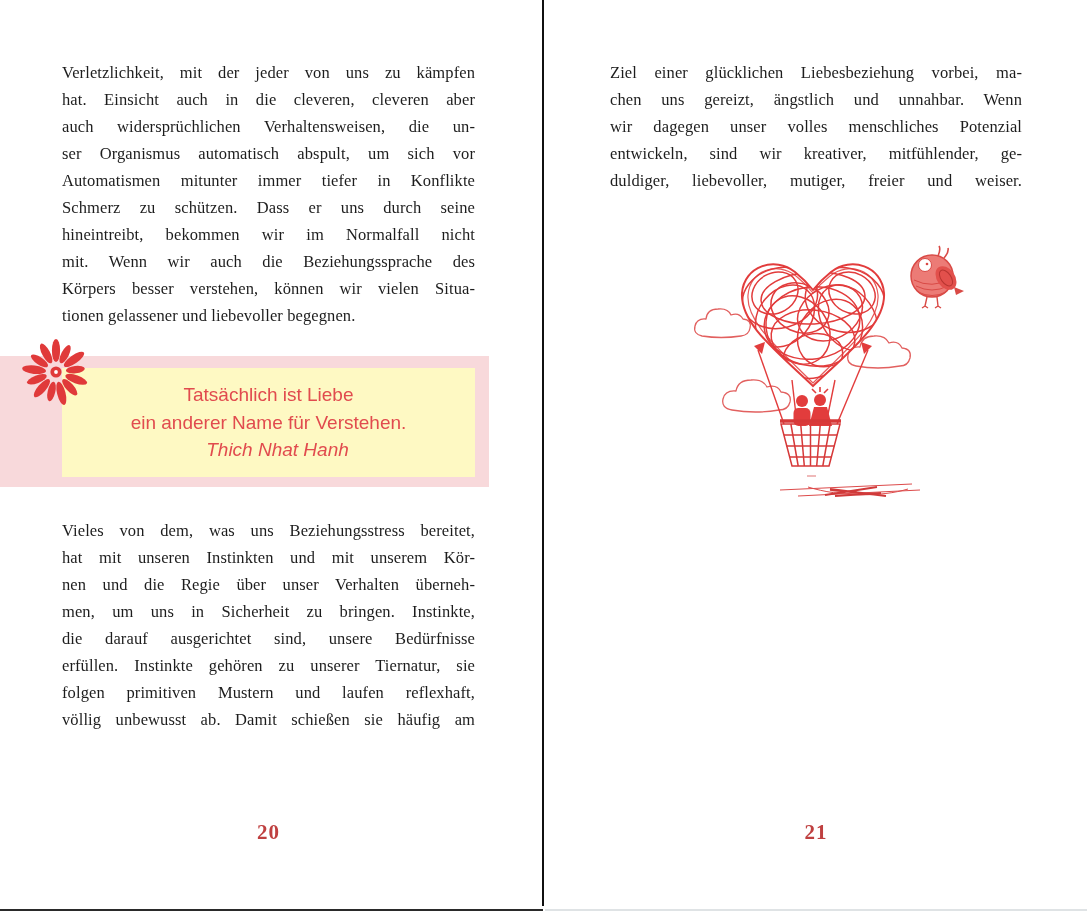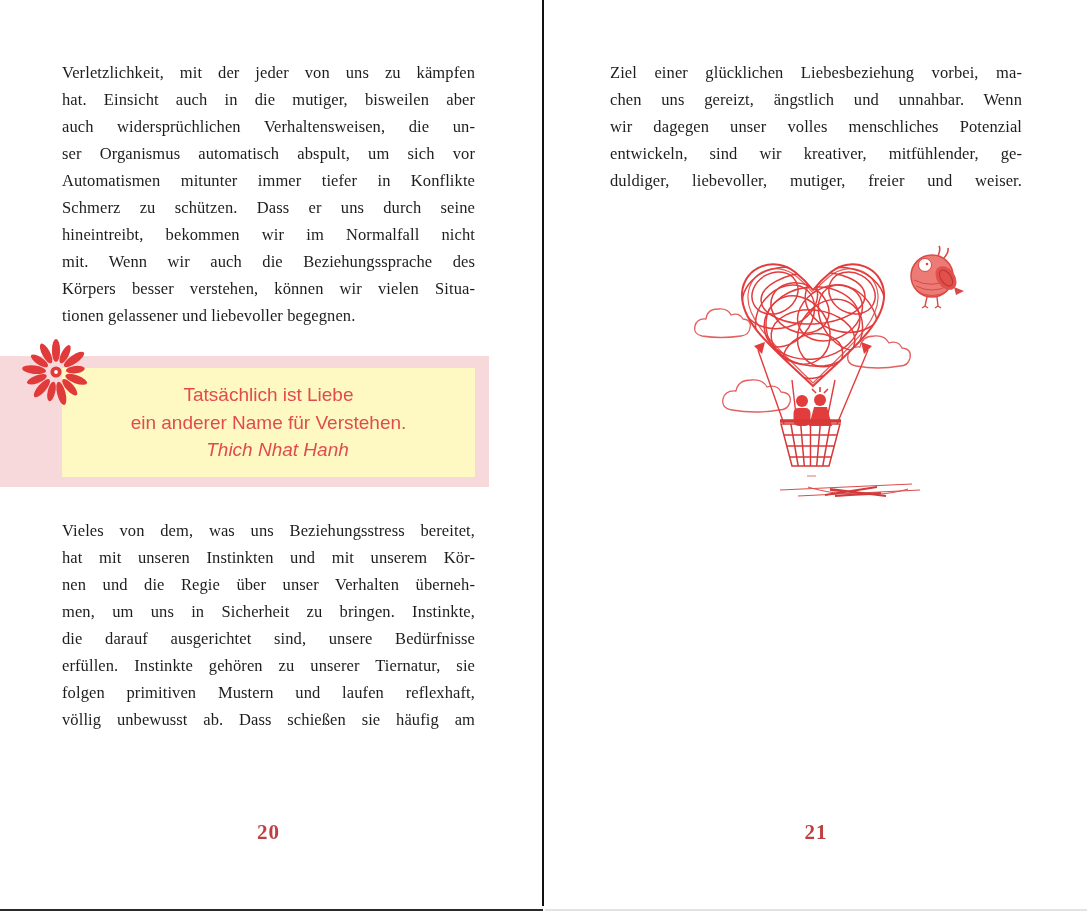--- a/index.html
+++ b/index.html
@@ -47,21 +47,21 @@
 </style>
 </head>
 <body>
 
 <div id="spread">
 
   <div class="abs" style="left:0;top:0;width:481px;height:911px;">
 
     <div class="abs textblock" style="left:62px;top:59px;">
         <div class="jline">Verletzlichkeit, mit der jeder von uns zu kämpfen</div>
-        <div class="jline">hat. Einsicht auch in die mutiger, bisweilen aber</div>
+        <div class="jline">hat. Einsicht auch in die cleveren, cleveren aber</div>
         <div class="jline">auch widersprüchlichen Verhaltensweisen, die un-</div>
         <div class="jline">ser Organismus automatisch abspult, um sich vor</div>
         <div class="jline">Automatismen mitunter immer tiefer in Konflikte</div>
         <div class="jline">Schmerz zu schützen. Dass er uns durch seine</div>
         <div class="jline">hineintreibt, bekommen wir im Normalfall nicht</div>
         <div class="jline">mit. Wenn wir auch die Beziehungssprache des</div>
         <div class="jline">Körpers besser verstehen, können wir vielen Situa-</div>
         <div class="jline jline-end">tionen gelassener und liebevoller begegnen.</div>
       </div>
 
@@ -94,21 +94,21 @@
     </svg>
 
     <div class="abs textblock" style="left:62px;top:517px;">
         <div class="jline">Vieles von dem, was uns Beziehungsstress bereitet,</div>
         <div class="jline">hat mit unseren Instinkten und mit unserem Kör-</div>
         <div class="jline">nen und die Regie über unser Verhalten überneh-</div>
         <div class="jline">men, um uns in Sicherheit zu bringen. Instinkte,</div>
         <div class="jline">die darauf ausgerichtet sind, unsere Bedürfnisse</div>
         <div class="jline">erfüllen. Instinkte gehören zu unserer Tiernatur, sie</div>
         <div class="jline">folgen primitiven Mustern und laufen reflexhaft,</div>
-        <div class="jline">völlig unbewusst ab. Dass schießen sie häufig am</div>
+        <div class="jline">völlig unbewusst ab. Damit schießen sie häufig am</div>
       </div>
 
     <div class="abs pagenum" style="left:62px;top:820px;">20</div>
   </div>
 
   <div class="abs" style="left:543px;top:0;width:544px;height:911px;">
 
     <div class="abs textblock" style="left:67px;top:59px;width:412px;">
         <div class="jline">Ziel einer glücklichen Liebesbeziehung vorbei, ma-</div>
         <div class="jline">chen uns gereizt, ängstlich und unnahbar. Wenn</div>

